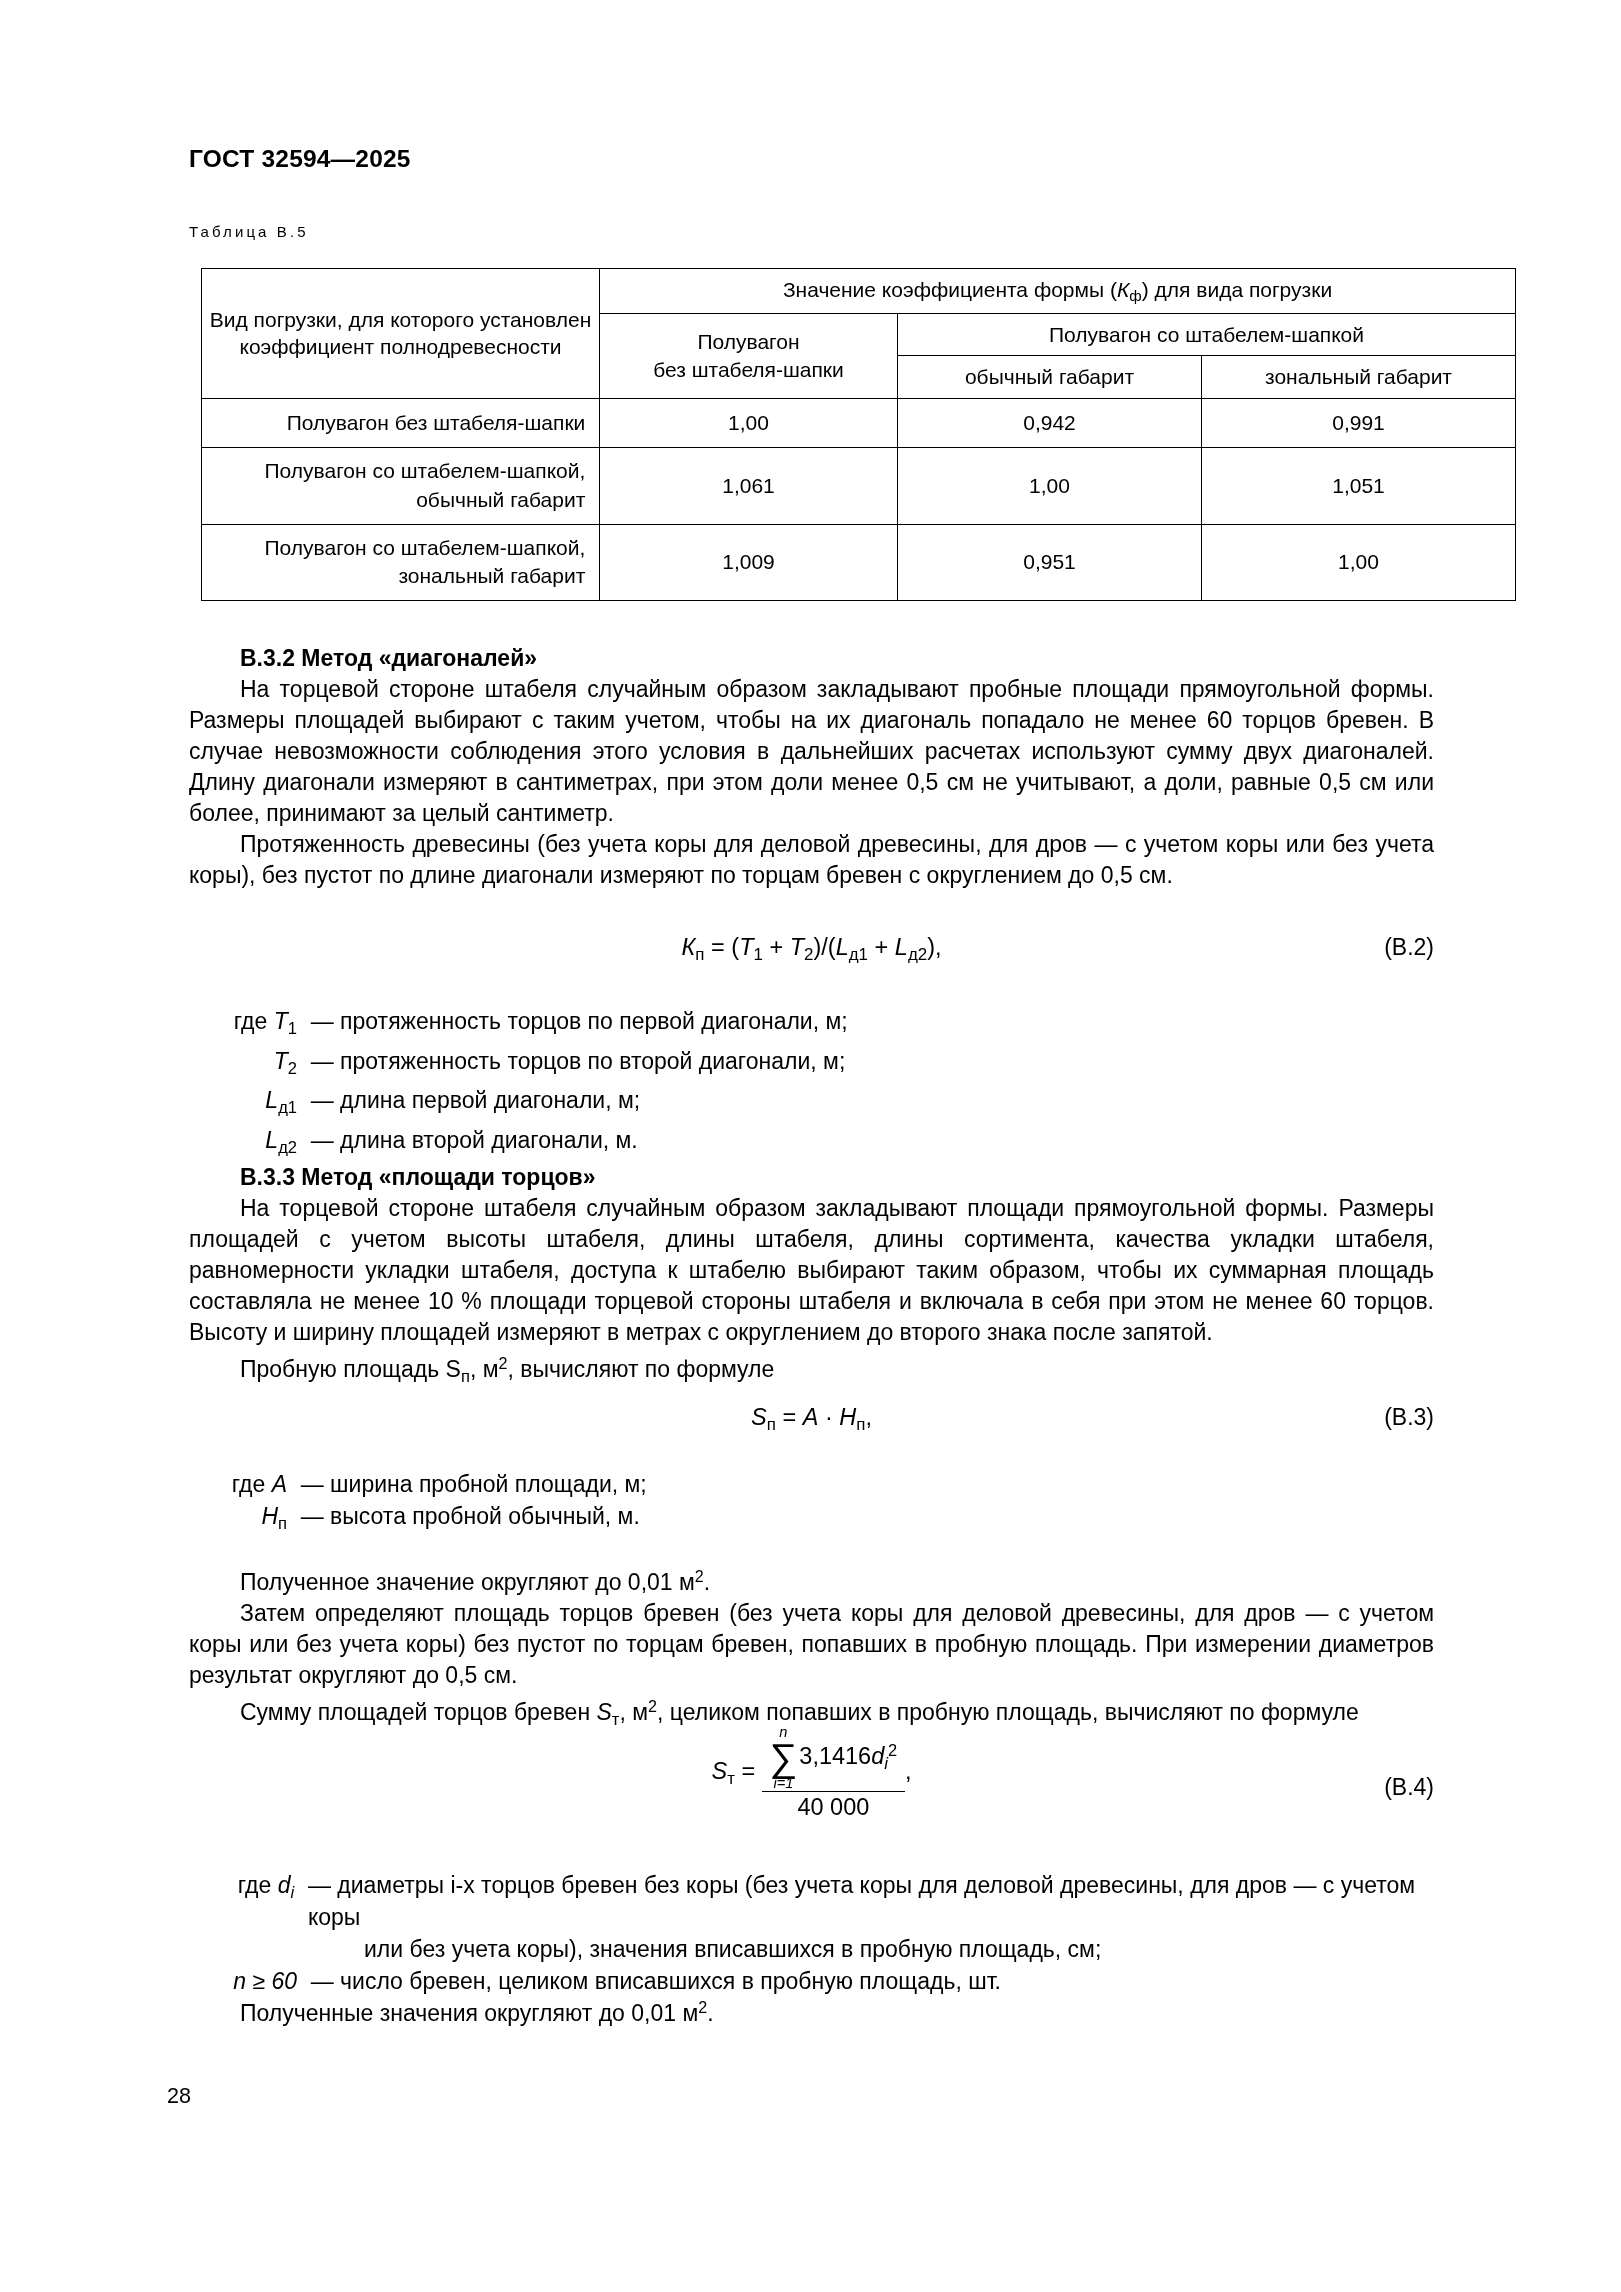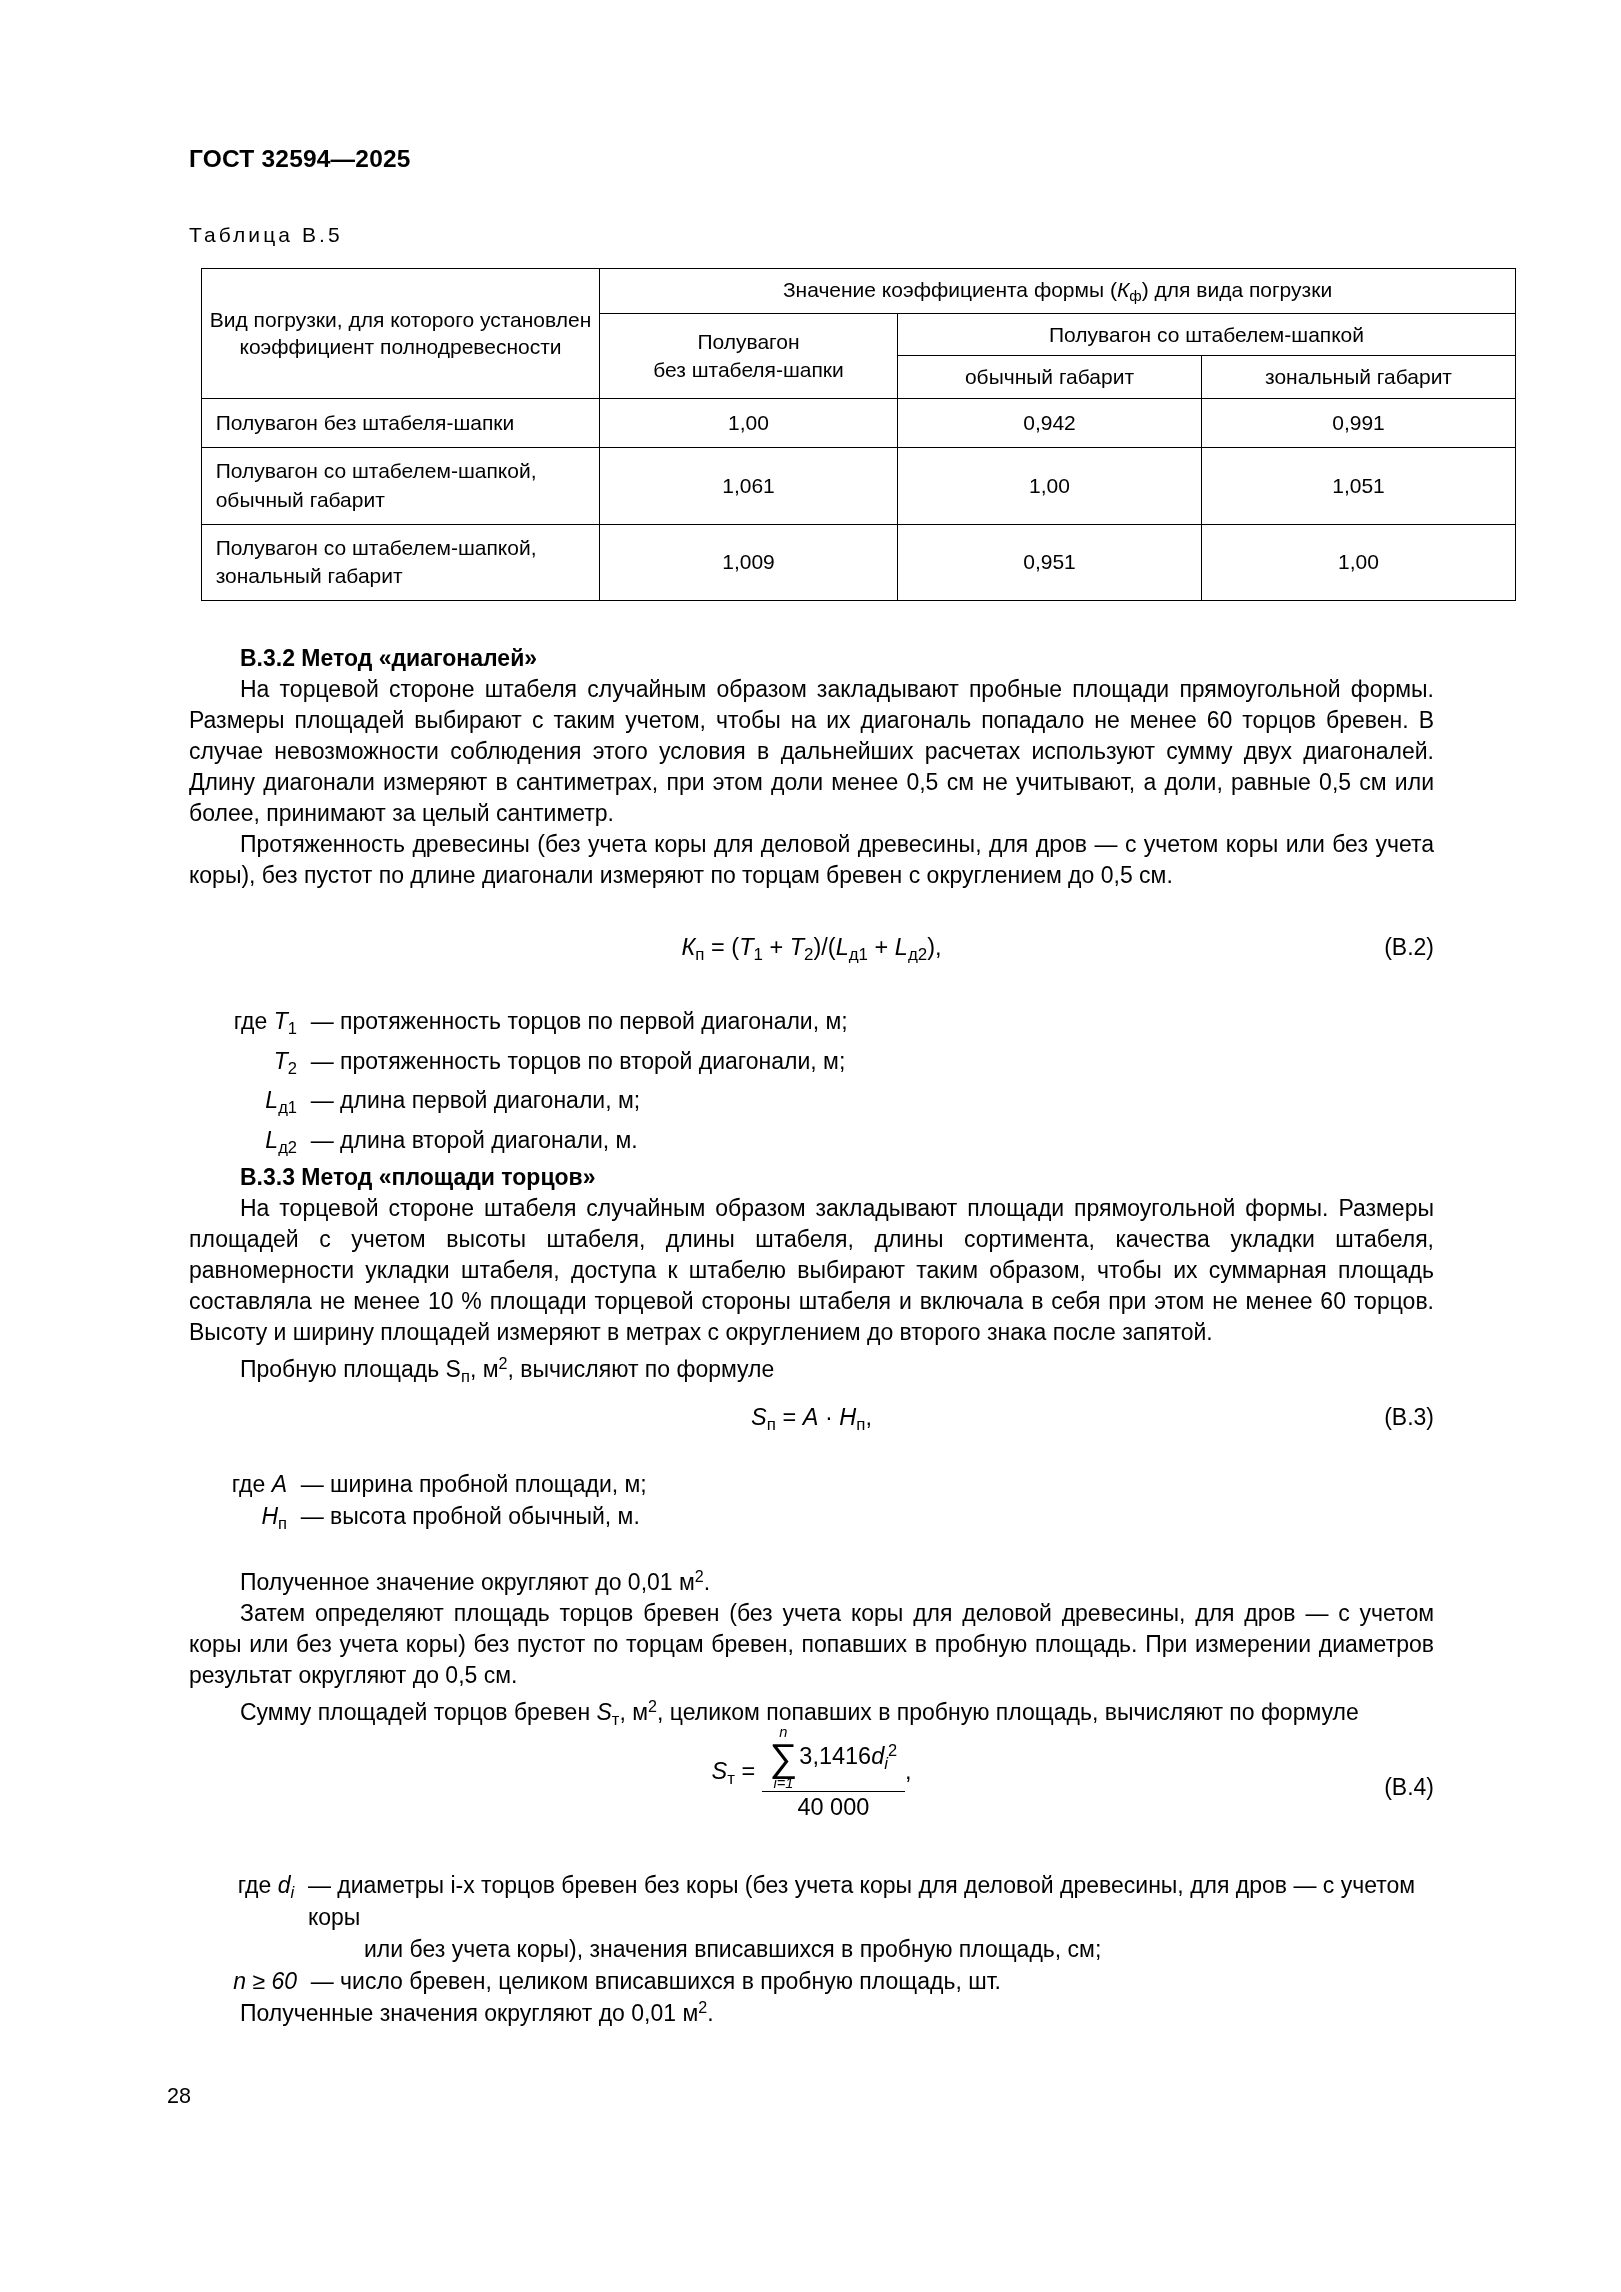--- a/index.html
+++ b/index.html
@@ -30,21 +30,21 @@
     top: 145px;
     font-size: 24.5px;
     font-weight: bold;
     letter-spacing: 0.2px;
   }
   
   .table-caption {
     position: absolute;
     left: 189px;
     top: 223px;
-    font-size: 21px;
+    font-size: 15px;
     letter-spacing: 3.1px;
   }
   
   .tbl-wrap {
     position: absolute;
     left: 201px;
     top: 268px;
     width: 1313px;
   }
   table.gost {
@@ -58,21 +58,21 @@
     font-weight: normal;
     padding: 0;
     vertical-align: middle;
   }
   table.gost .hcell {
     text-align: center;
     padding: 6.9px 5.9px;
     line-height: 1.32;
   }
   table.gost .rowhead {
-    text-align: left;
+    text-align: right;
     padding: 9.8px 13.7px;
     line-height: 1.34;
   }
   table.gost .val {
     text-align: center;
     padding: 9.8px 5.9px;
   }
   .tbl-col1 { width: 398px; }
   .tbl-col2 { width: 298px; }
   .tbl-col3 { width: 304px; }

